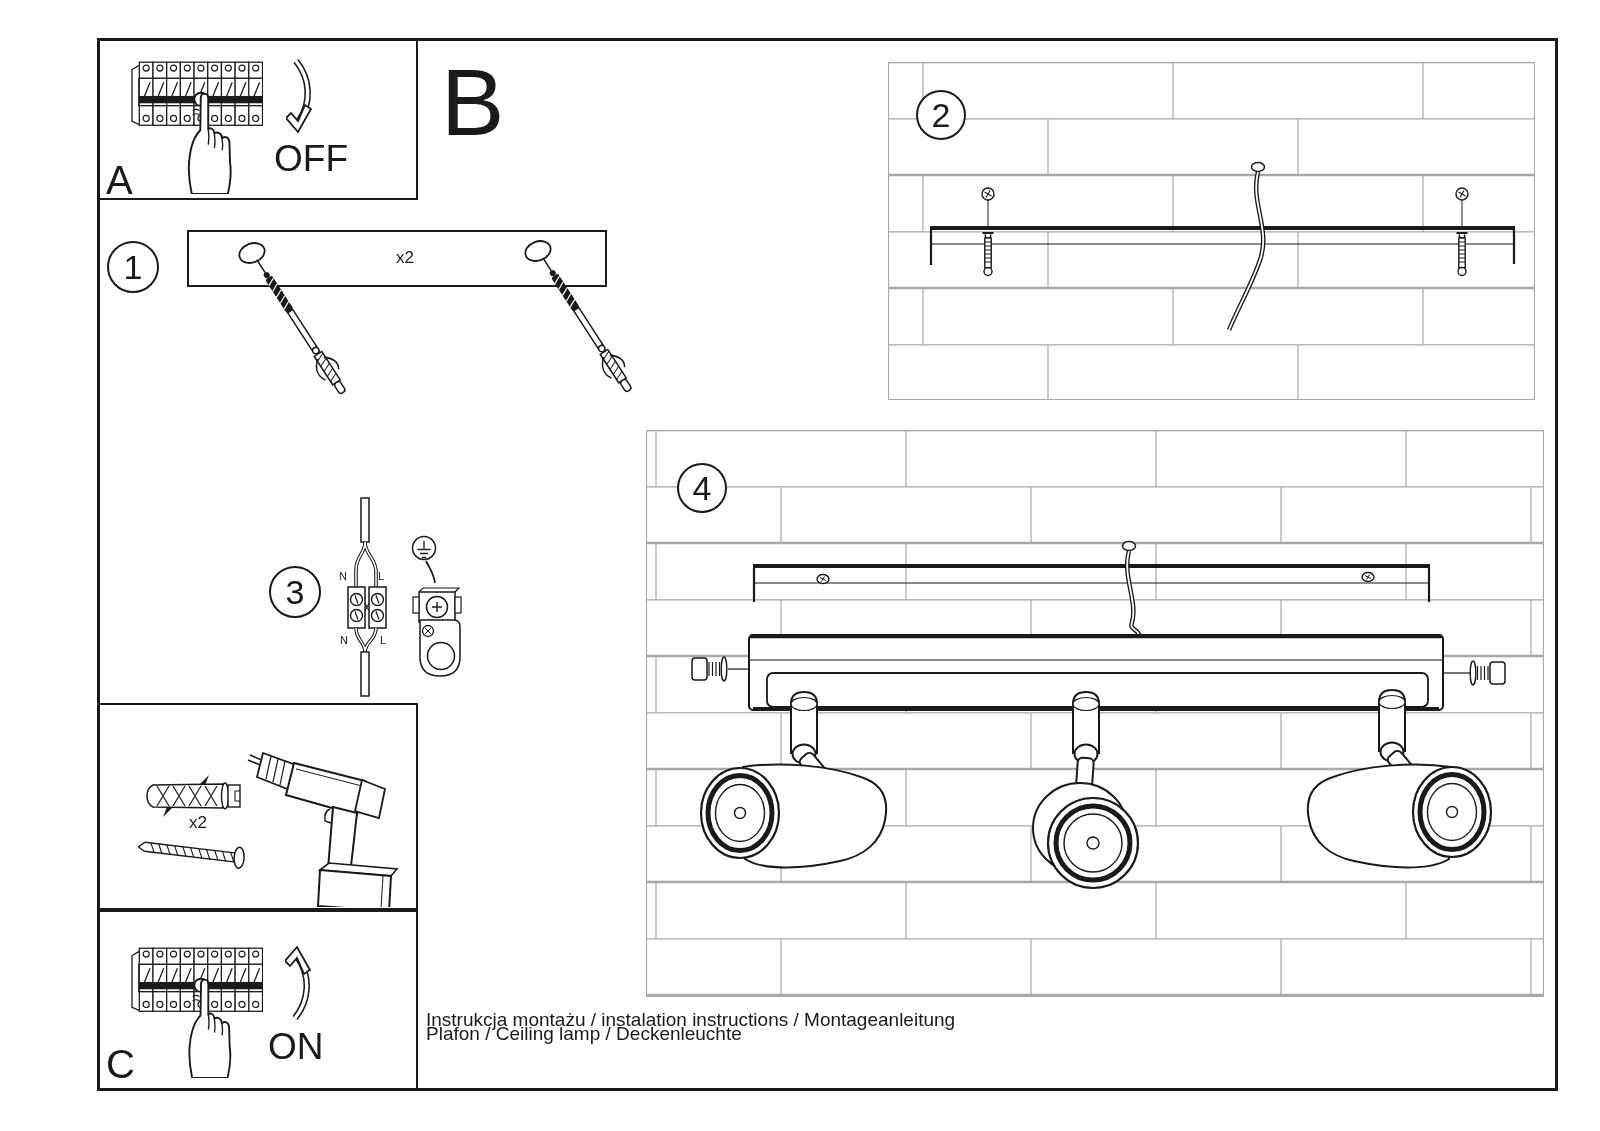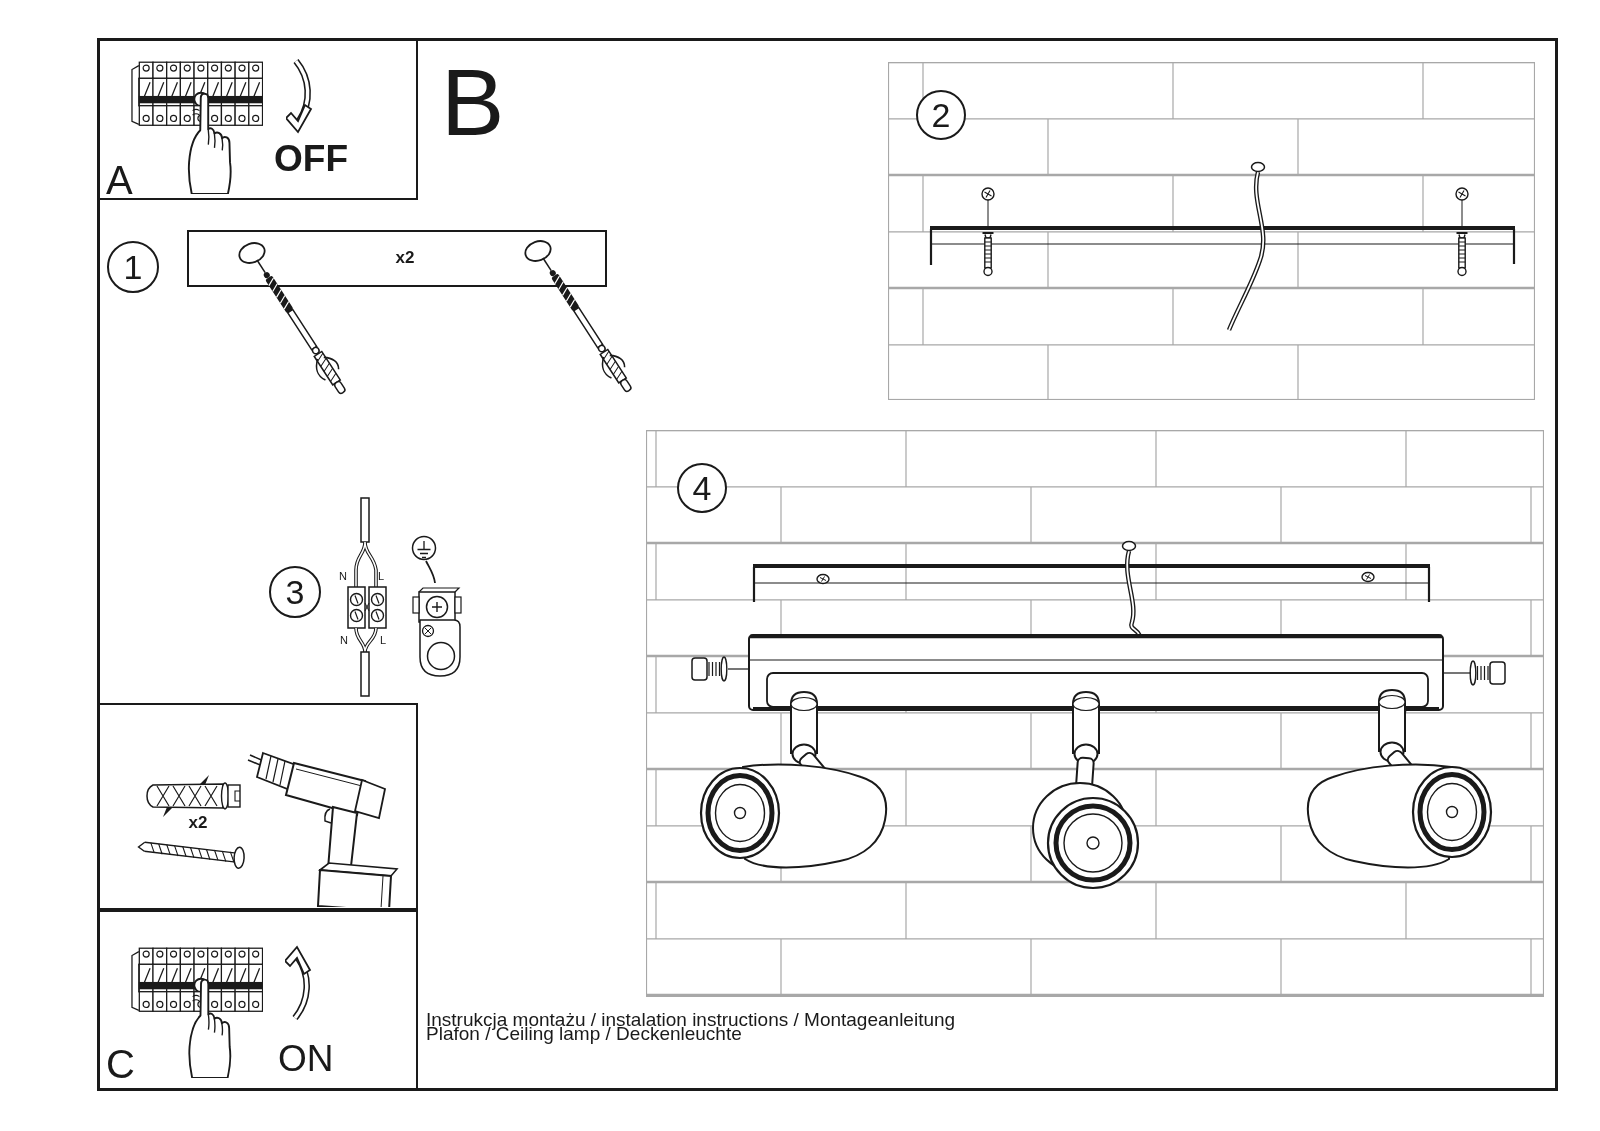--- a/index.html
+++ b/index.html
@@ -13,21 +13,21 @@
   .frame{border:3px solid var(--ink);box-sizing:border-box;}
   .box{border:2px solid var(--ink);box-sizing:border-box;background:transparent;}
   .badge{
     border:2.5px solid var(--ink);border-radius:50%;box-sizing:border-box;
     display:flex;align-items:center;justify-content:center;
     font-size:34px;background:#fff;line-height:1;
   }
   .big-letter{font-size:40px;line-height:1;}
   .huge-letter{font-size:95px;line-height:95px;}
   .action-word{font-size:37px;line-height:1;}
-  .qty{font-size:17px;text-align:center;line-height:1;font-weight:bold;}
+  .qty{font-size:17px;text-align:center;line-height:1;}
   .wire-label{font-size:11px;line-height:1;width:14px;text-align:center;}
   .footer-line{font-size:19px;line-height:1;white-space:nowrap;}
   svg{display:block;}
 </style>
 </head>
 <body>
 
 <svg width="0" height="0" style="position:absolute" aria-hidden="true">
 <defs>
   <g id="modT">
@@ -143,21 +143,21 @@
 <div class="abs box" style="left:97px;top:38px;width:321px;height:162px;"></div>
 <svg class="abs" style="left:131px;top:60px;" width="132" height="67" viewBox="0 0 135 67">
     <use href="#breaker-art"></use>
   </svg>
 <svg class="abs" style="left:286px;top:58px;" width="34" height="78" viewBox="0 0 34 78">
     <use href="#arrow-curve"></use>
   </svg>
 <svg class="abs" style="left:180px;top:92px;" width="66" height="102" viewBox="0 0 62 96">
     <use href="#hand-art"></use>
   </svg>
-<span class="abs action-word" style="left:274px;top:140px;font-weight:bold;">OFF</span>
+<span class="abs action-word" style="left:274px;top:140px;">OFF</span>
 <span class="abs big-letter" style="left:106px;top:160px;">A</span>
 
 <span class="abs huge-letter" style="left:441px;top:55px;">B</span>
 
 <div class="abs badge" style="left:107px;top:241px;width:52px;height:52px;">1</div>
 <div class="abs box" style="left:187px;top:230px;width:420px;height:57px;"></div>
 <span class="abs qty" style="left:383px;top:249px;width:44px;">x2</span>
 <svg class="abs" style="left:187px;top:228px;" width="470" height="190" viewBox="0 0 470 190">
   <g stroke="#1a1a1a" fill="none" stroke-width="1.8">
     <ellipse cx="65" cy="25" rx="13" ry="9.5" transform="rotate(-20 65 25)"></ellipse>
@@ -265,21 +265,21 @@
 <div class="abs box" style="left:97px;top:910px;width:321px;height:181px;"></div>
 <svg class="abs" style="left:131px;top:946px;" width="132" height="67" viewBox="0 0 135 67">
     <use href="#breaker-art"></use>
   </svg>
 <svg class="abs" style="left:285px;top:942px;" width="34" height="80" viewBox="0 0 34 78">
     <use href="#arrow-curve" transform="translate(0,78) scale(1,-1)"></use>
   </svg>
 <svg class="abs" style="left:180px;top:978px;" width="66" height="100" viewBox="0 0 62 96">
     <use href="#hand-art"></use>
   </svg>
-<span class="abs action-word" style="left:278px;top:1028px;margin-top:12px;">ON</span>
+<span class="abs action-word" style="left:268px;top:1028px;">ON</span>
 <span class="abs big-letter" style="left:106px;top:1044px;">C</span>
 
 <svg class="abs" style="left:646px;top:430px;" width="898" height="567" viewBox="0 0 898 567">
   <defs>
     <pattern id="brickB" width="250" height="113" patternUnits="userSpaceOnUse" patternTransform="translate(-60,0)">
       <rect width="250" height="113" fill="#ffffff"></rect>
       <path d="M0,0.6 H250 M0,56.8 H250 M0,112.4 H250 M70,0.6 V56.8 M195,56.8 V112.4" stroke="#a8a8a8" stroke-width="1.2" fill="none"></path>
     </pattern>
   </defs>
   <rect x="0.5" y="0.5" width="897" height="566" fill="url(#brickB)" stroke="#a8a8a8" stroke-width="1.2"></rect>

